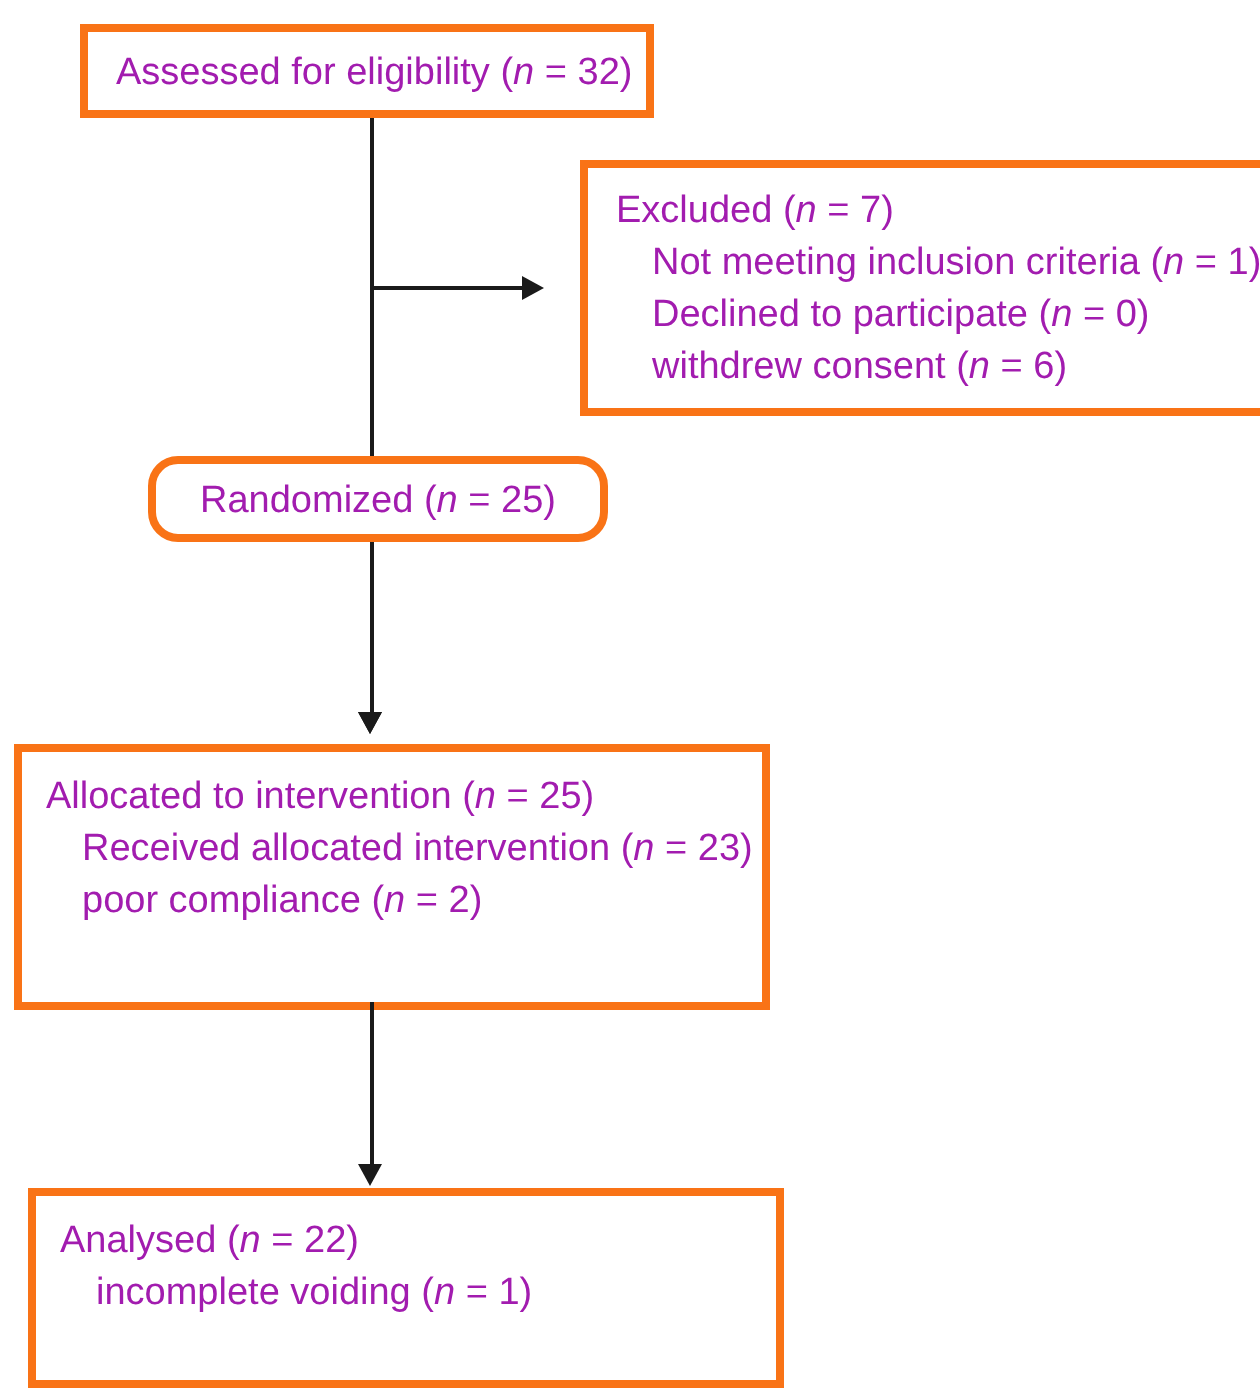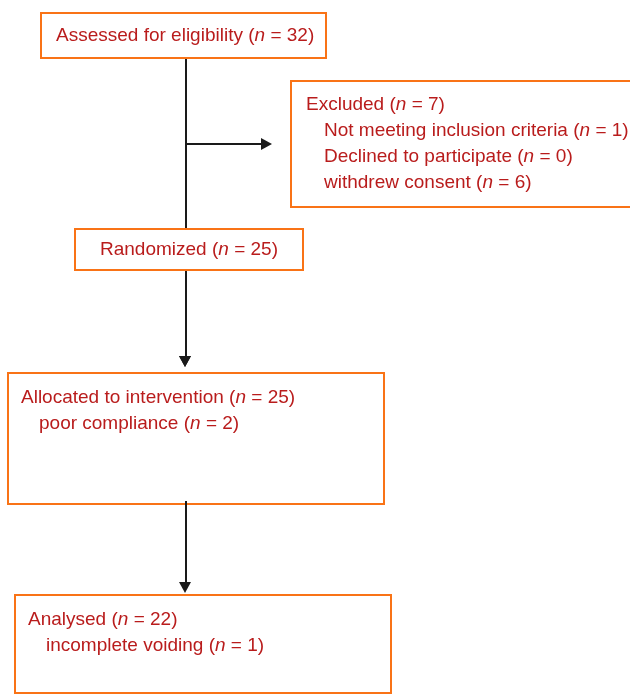--- a/index.html
+++ b/index.html
@@ -12,25 +12,25 @@
     width: 630px;
     height: 699px;
     background: #ffffff;
     font-family: "Liberation Sans", sans-serif;
     color: #1a1a1a;
     overflow: hidden;
   }
   .box {
     position: absolute;
     box-sizing: border-box;
-    border: 2px solid #f97316;
+    border: 4px solid #f97316;
     background: #ffffff;
     font-size: 19px;
     line-height: 26px;
-    color: #b91c1c;
+    color: #a21caf;
   }
   .box .line {
     white-space: nowrap;
   }
   .box .indent {
     padding-left: 18px;
   }
   .center-line {
     text-align: center;
   }
@@ -71,20 +71,21 @@
     left: 40px; top: 12px; width: 287px; height: 47px;
     padding: 8px 14px;
   }
   #box-excluded {
     left: 290px; top: 80px; width: 350px; height: 128px;
     padding: 9px 14px;
   }
   #box-randomized {
     left: 74px; top: 228px; width: 230px; height: 43px;
     padding: 6px 14px;
+    border-radius: 15px;
   }
   #box-allocated {
     left: 7px; top: 372px; width: 378px; height: 133px;
     padding: 10px 12px;
   }
   #box-analysed {
     left: 14px; top: 594px; width: 378px; height: 100px;
     padding: 10px 12px;
   }
 </style>
@@ -112,20 +113,21 @@
 
   <div class="box" id="box-randomized">
     <div class="line center-line">Randomized (<span class="ital">n</span> = 25)</div>
   </div>
 
   <div class="vline" style="left:185px; top:271px; height:86px;"></div>
   <div class="arrow-down" style="left:179px; top:356px;"></div>
 
   <div class="box" id="box-allocated">
     <div class="line">Allocated to intervention (<span class="ital">n</span> = 25)</div>
+    <div class="line indent">Received allocated intervention (<span class="ital">n</span> = 23)</div>
     <div class="line indent">poor compliance (<span class="ital">n</span> = 2)</div>
   </div>
 
   <div class="vline" style="left:185px; top:501px; height:82px;"></div>
   <div class="arrow-down" style="left:179px; top:582px;"></div>
 
   <div class="box" id="box-analysed">
     <div class="line">Analysed (<span class="ital">n</span> = 22)</div>
     <div class="line indent">incomplete voiding (<span class="ital">n</span> = 1)</div>
   </div>

